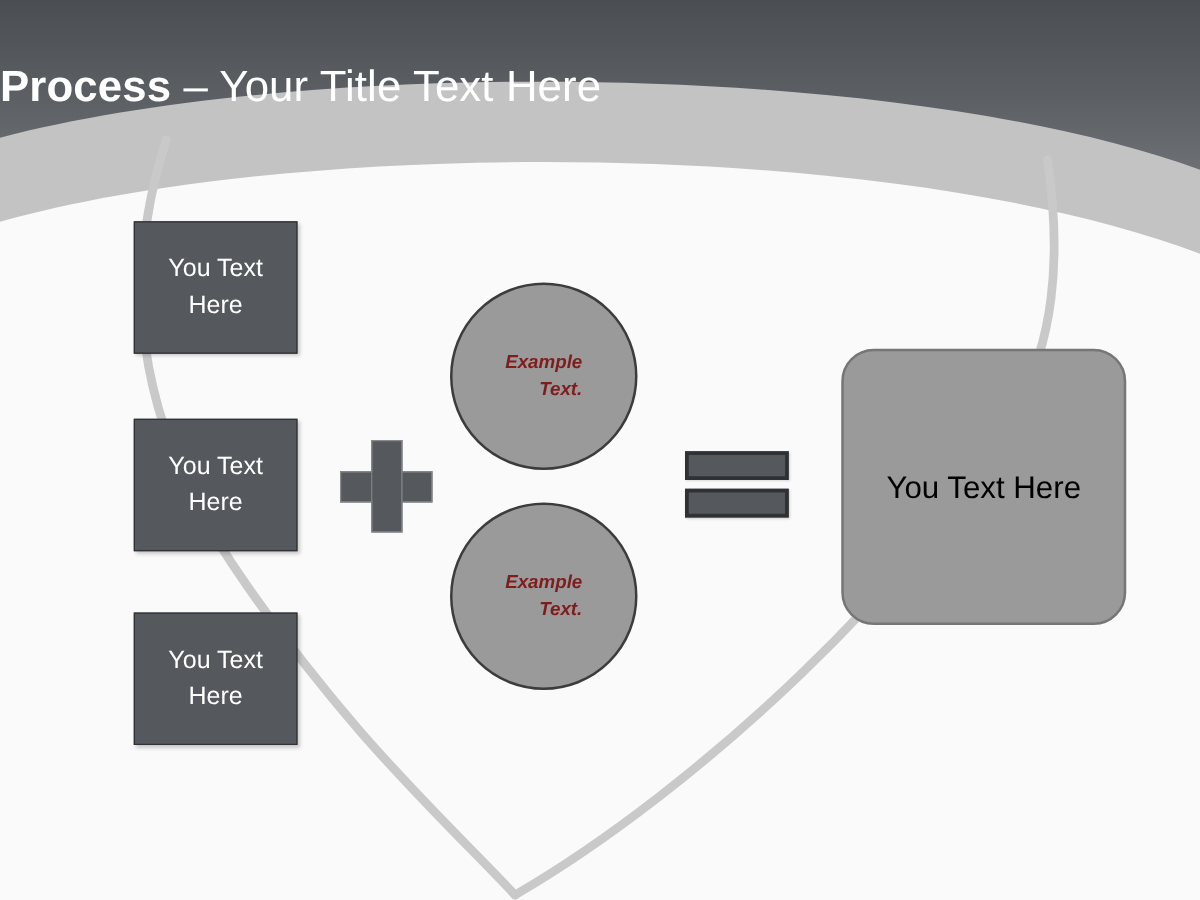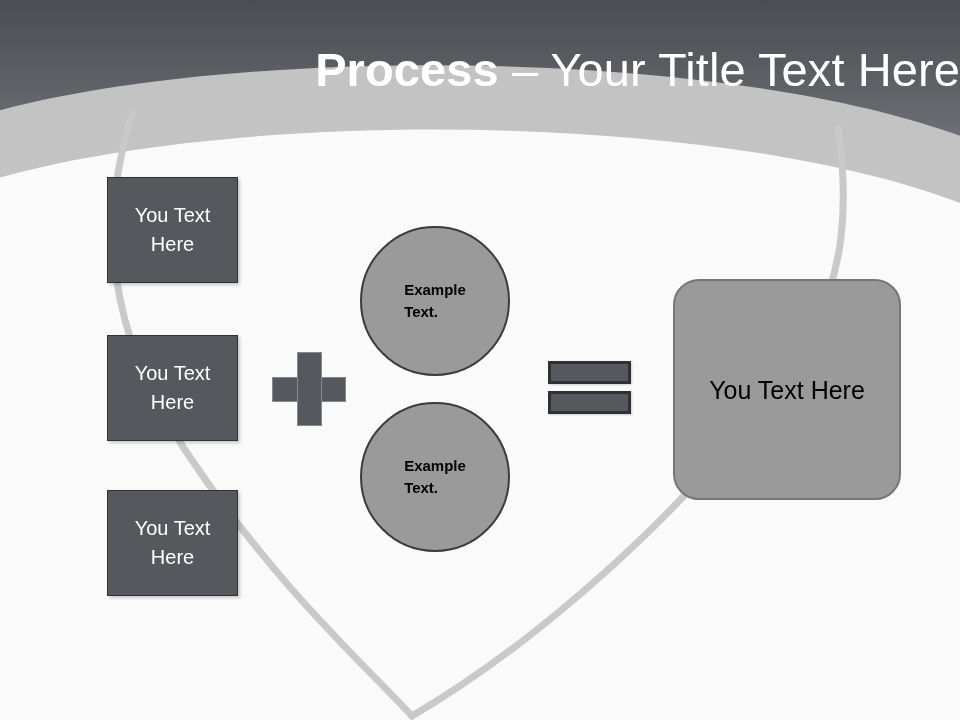--- a/index.html
+++ b/index.html
@@ -24,23 +24,23 @@
     width: 960px; height: 720px;
     display: block;
   }
 
   
   #title {
     position: absolute;
     left: 0;
     top: 48px;
     width: 960px;
-    text-align: right;
+    text-align: left;
     color: #ffffff;
-    font-size: 47px;
+    font-size: 35px;
     line-height: 44px;
     letter-spacing: 0.1px;
     white-space: nowrap;
     z-index: 6;
   }
   #title .t-bold { font-weight: bold; }
   #title .t-rest { font-weight: normal; }
 
   
   .in-box {
@@ -95,25 +95,26 @@
     position: absolute;
     width: 150px;
     height: 150px;
     border-radius: 50%;
     background: #9a9a9a;
     border: 2px solid #3c3c3c;
     box-sizing: border-box;
     display: flex;
     align-items: center;
     justify-content: center;
-    text-align: left;
-    color: #000000;
+    text-align: right;
+    color: #7f1d1d;
     font-size: 15px;
     line-height: 22px;
     font-weight: bold;
+    font-style: italic;
     z-index: 5;
   }
   #circle-1 { left: 360px; top: 226px; }
   #circle-2 { left: 360px; top: 402px; }
 
   
   #equals-op {
     position: absolute;
     left: 548px;
     top: 361px;

